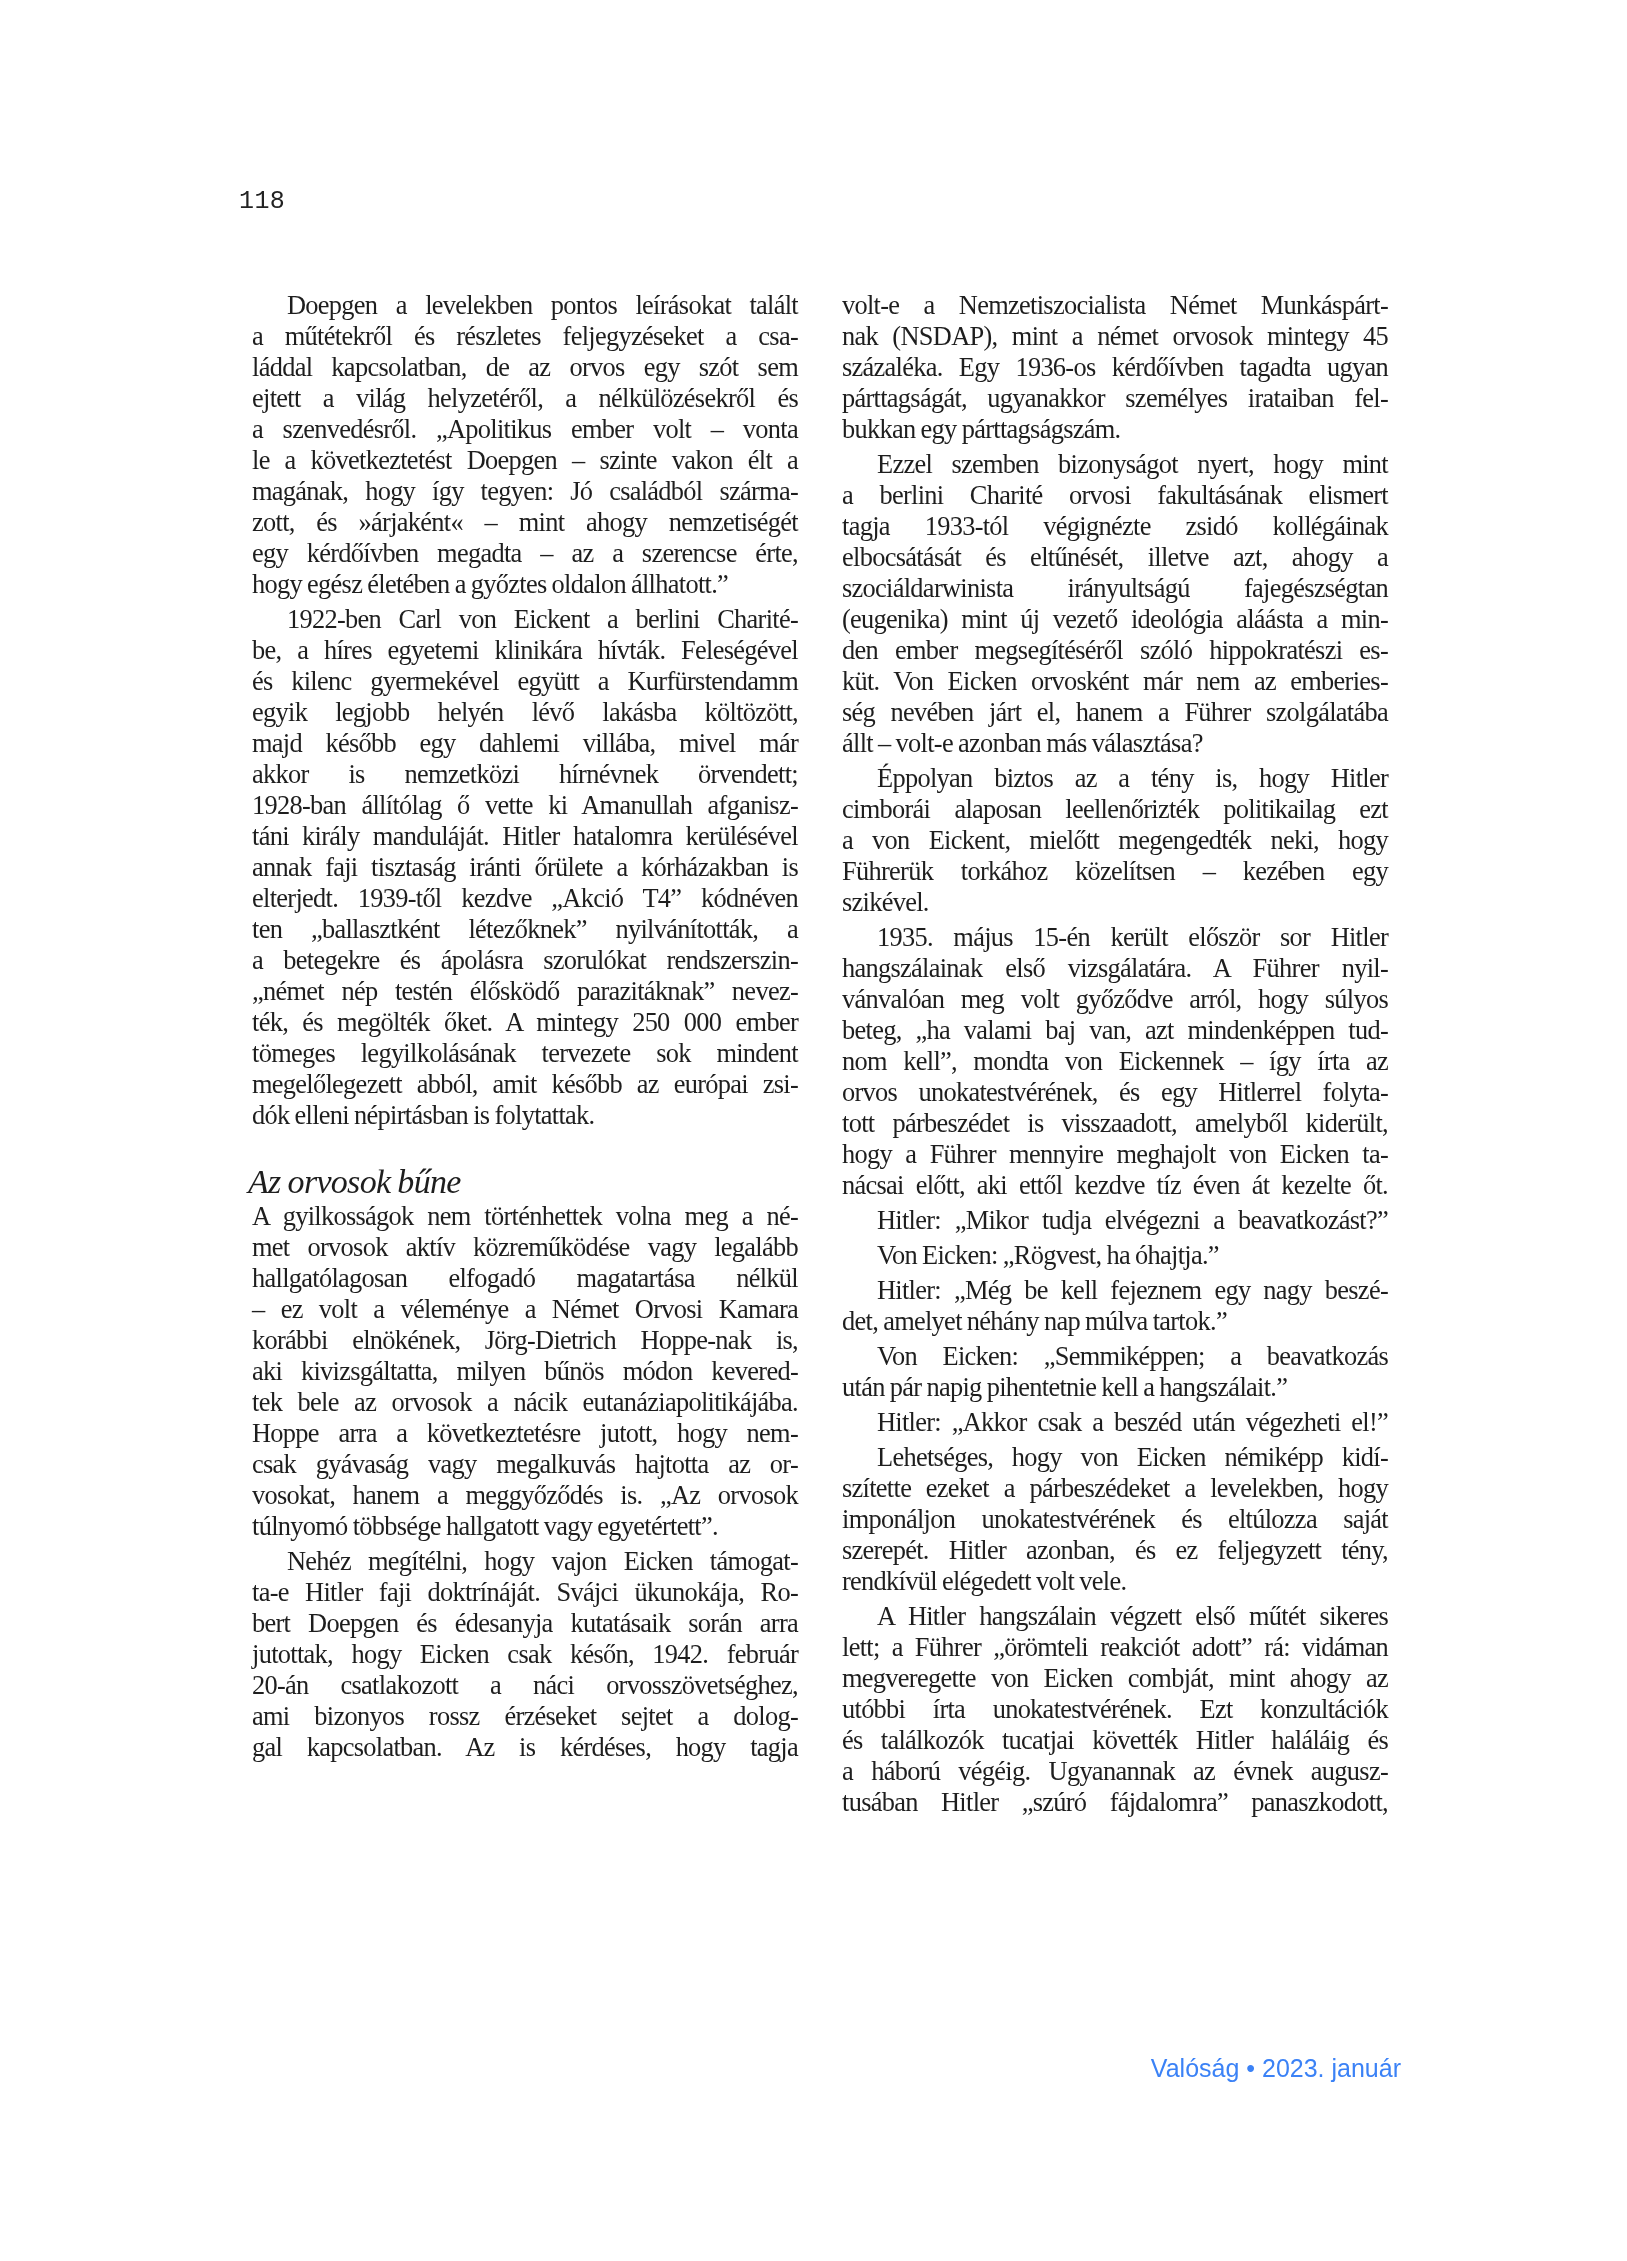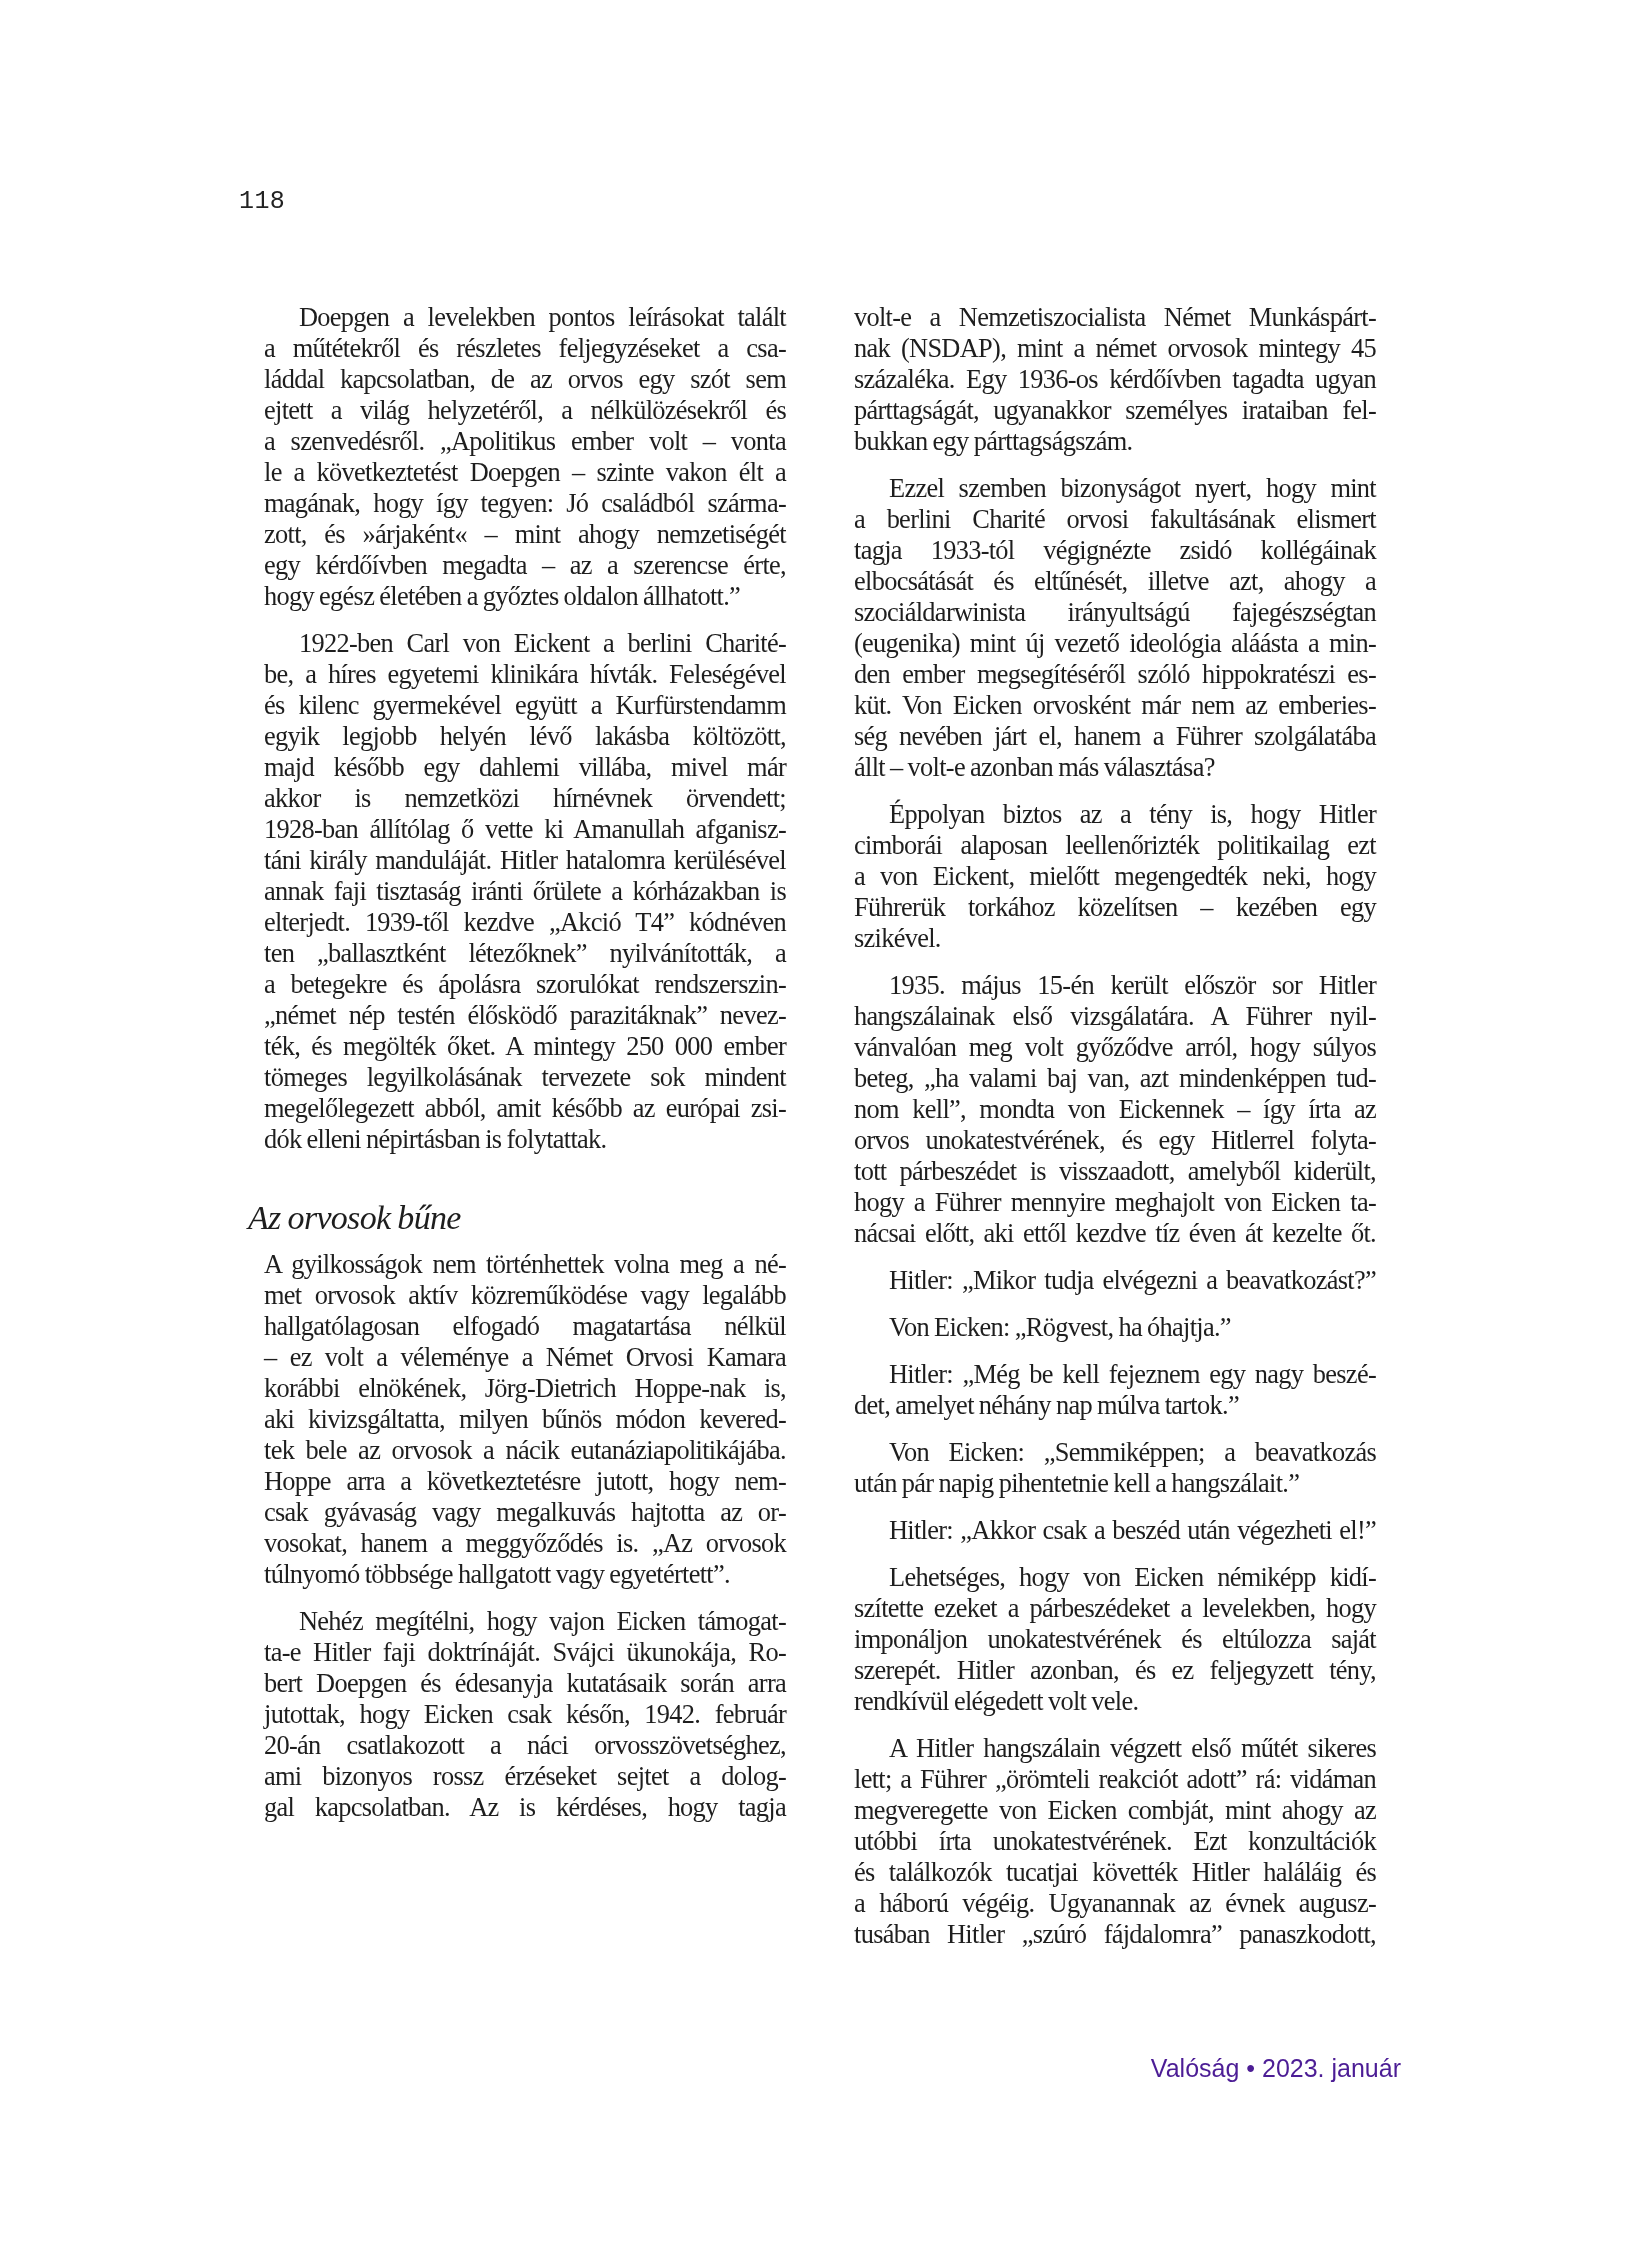--- a/index.html
+++ b/index.html
@@ -22,39 +22,39 @@
     font-size: 25px;
     color: #222;
     letter-spacing: 0.4px;
   }
   .footer {
     position: absolute;
     right: 227px;
     top: 2054px;
     font-family: "Liberation Sans", sans-serif;
     font-size: 25px;
-    color: #4c1d95;
+    color: #3b82f6;
   }
   .column {
     position: absolute;
     top: 286px;
     width: 554px;
     font-family: "Liberation Serif", serif;
     font-size: 26.4px;
     line-height: 31px;
     text-align: justify;
     hyphens: manual;
     letter-spacing: -0.7px;
     word-spacing: -0.8px;
     transform-origin: left top;
   }
   .col-left { left: 248px; }
   .col-right { left: 838px; }
   .column p {
-    margin: 16px;
+    margin: 4px;
     text-indent: 0;
   }
   .column .spacer { height: 31px; }
   .column h3 {
     margin: 0;
     font-weight: normal;
     font-style: italic;
     font-size: 34px;
     line-height: 31px;
     letter-spacing: -0.7px;

